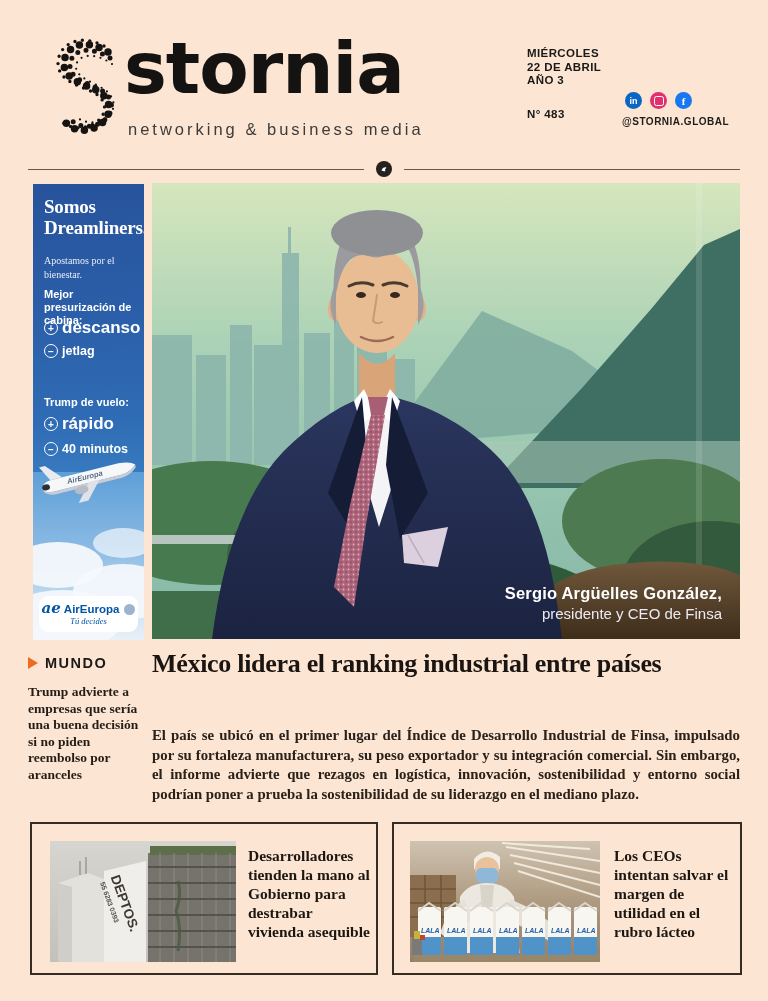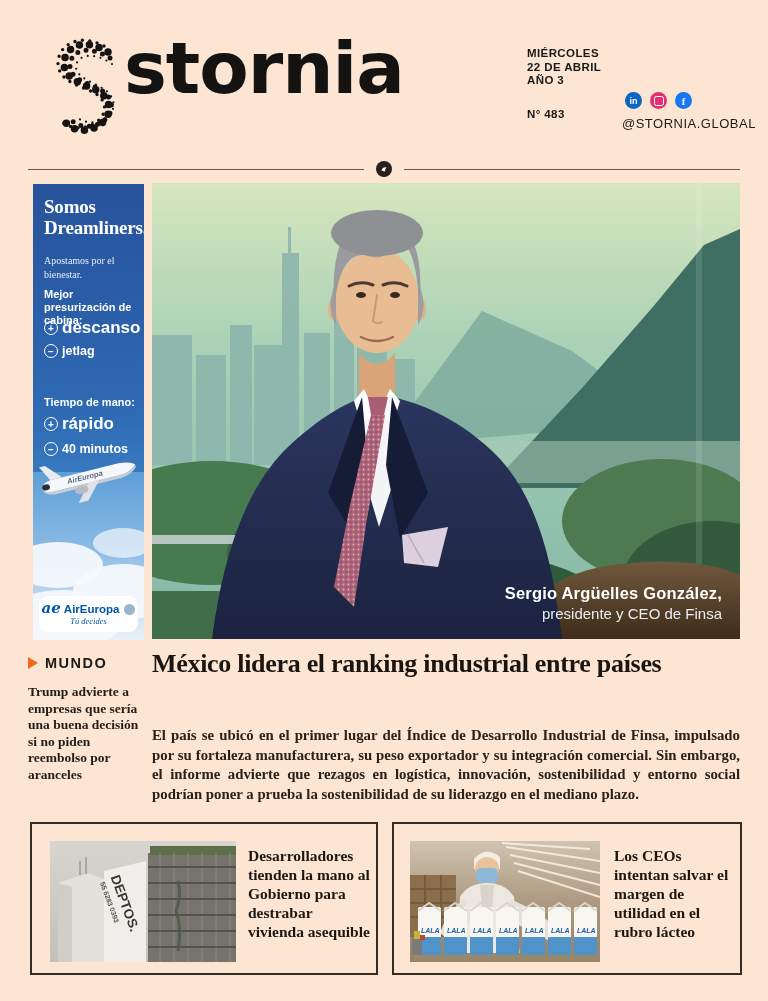--- a/index.html
+++ b/index.html
@@ -15,21 +15,21 @@
   .date-block{position:absolute;left:527px;top:47px;font-size:11.5px;font-weight:700;
     line-height:13.5px;color:#191918;letter-spacing:.4px;}
   .issue{position:absolute;left:527px;top:108px;font-size:11.5px;font-weight:700;color:#191918;letter-spacing:.4px;text-align:right;}
   .socials{position:absolute;left:625px;top:92px;display:flex;gap:8px;text-align:right;}
   .soc{width:17px;height:17px;border-radius:50%;display:flex;align-items:center;justify-content:center;
     color:#fff;font-size:9px;font-weight:700;cursor:pointer;}
   .soc.in{background:#0a66c2;}
   .soc.fb{background:#1877f2;font-family:"Liberation Serif",serif;font-size:11px;}
   .soc.ig{background:#e0306e;}
   .ig-frame{width:8px;height:8px;border:1.6px solid #fff;border-radius:2.5px;}
-  .handle{position:absolute;left:622px;top:116px;font-size:13px;font-weight:400;color:#1c1c1b;letter-spacing:.5px;}
+  .handle{position:absolute;left:622px;top:116px;font-size:10px;font-weight:700;color:#1c1c1b;letter-spacing:.5px;}
   .divider{position:absolute;left:28px;right:28px;top:169px;height:1px;background:#6a564a;}
   .divider-gap{position:absolute;left:364px;top:165px;width:40px;height:9px;background:#fce5d3;}
   .divider-icon{position:absolute;left:376px;top:161px;width:16px;height:16px;border-radius:50%;
     background:#26211c;display:flex;align-items:center;justify-content:center;}
 
   
   .ad{position:absolute;left:33px;top:184px;width:111px;height:456px;overflow:hidden;
     background:linear-gradient(178deg,#27539c 0%,#2b5ea8 28%,#2f6cb5 52%,#3e84c6 72%,#5f9fd6 82%);color:#fff;}
   .ad-title{position:absolute;left:11px;top:12px;font-family:"Liberation Serif",serif;
     font-weight:700;font-size:19px;line-height:21px;letter-spacing:-.2px;}
@@ -91,20 +91,21 @@
 
   <svg class="logo-s" viewBox="0 0 74 108">
     <g stroke="#161413" fill="none" stroke-linecap="round">
       <path d="M56 18 C30 2 12 14 12 30 C12 46 32 50 44 56 C60 64 62 82 46 92 C32 100 18 96 12 86" stroke-width="7.5" stroke-dasharray="0 10"></path>
       <path d="M58 24 C34 9 18 18 18 32 C18 45 36 49 47 55 C62 62 64 79 50 88 C37 96 24 92 17 84" stroke-width="5" stroke-dasharray="0 8.5"></path>
       <path d="M52 12 C26 -2 6 12 6 29 C6 47 28 52 41 58 C55 65 57 80 43 89 C30 97 18 94 10 88" stroke-width="3.4" stroke-dasharray="0 7.5"></path>
       <path d="M60 30 C40 16 24 22 24 33 C24 43 40 48 50 54 C63 61 66 76 54 84 C43 91 31 89 23 82" stroke-width="2.2" stroke-dasharray="0 6.5"></path>
     </g>
   </svg>
   <div class="wordmark">stornia</div>
+  <div class="tagline">networking  &amp;  business media</div>
 
   <div class="date-block">
     <div>MIÉRCOLES</div>
     <div>22 DE ABRIL</div>
     <div>AÑO 3</div>
   </div>
   <div class="issue">N° 483</div>
 
   <div class="socials">
     <span class="soc in">in</span>
@@ -130,21 +131,21 @@
     <div class="ad-label" style="top:104px;width:96px;">Mejor presurización de cabina:</div>
     <div class="ad-big" style="top:134px;">
       <span class="circ">+</span>
       <span>descanso</span>
     </div>
     <div class="ad-small" style="top:160px;">
       <span class="circ">−</span>
       <span>jetlag</span>
     </div>
 
-    <div class="ad-label" style="top:212px;width:100px;">Tiempo de mano:</div>
+    <div class="ad-label" style="top:212px;width:100px;">Trump de vuelo:</div>
     <div class="ad-big" style="top:230px;">
       <span class="circ">+</span>
       <span>rápido</span>
     </div>
     <div class="ad-small" style="top:258px;">
       <span class="circ">−</span>
       <span>40 minutos</span>
     </div>
 
     <div class="ad-sky">

